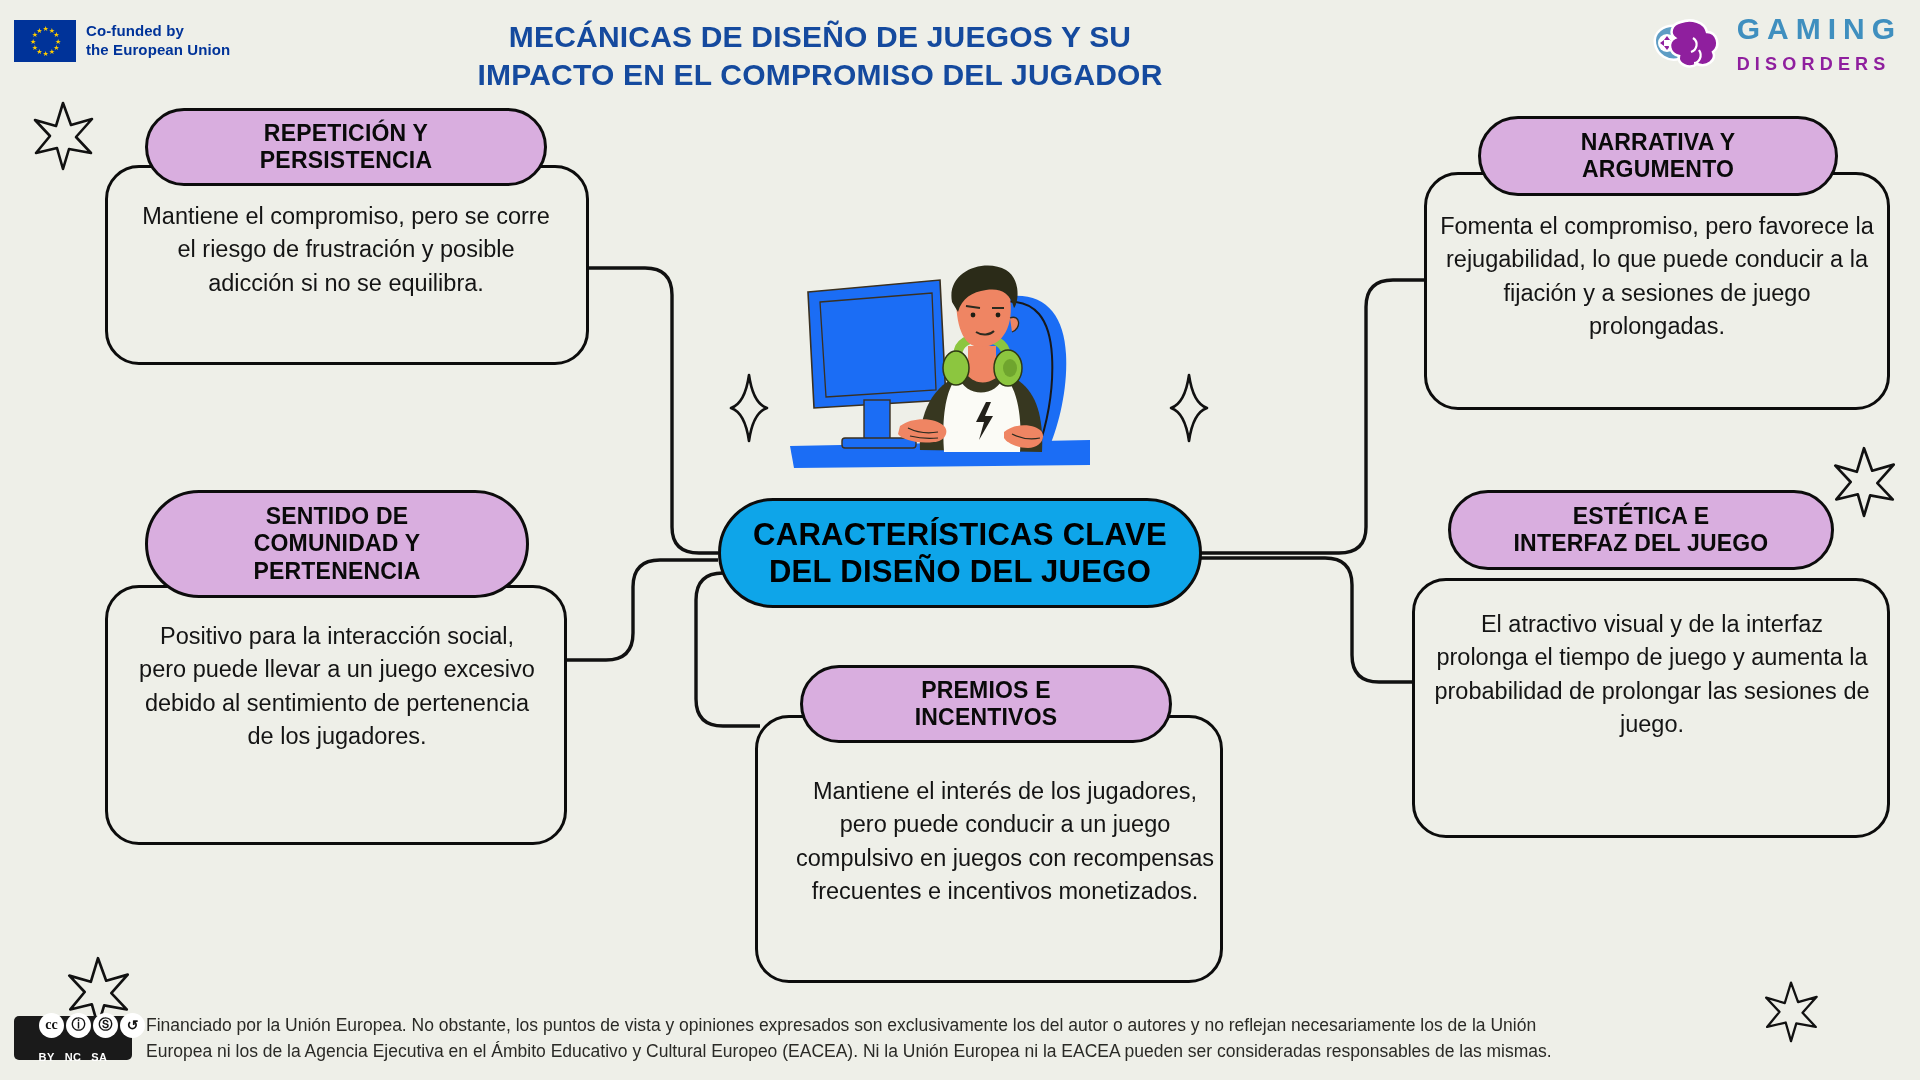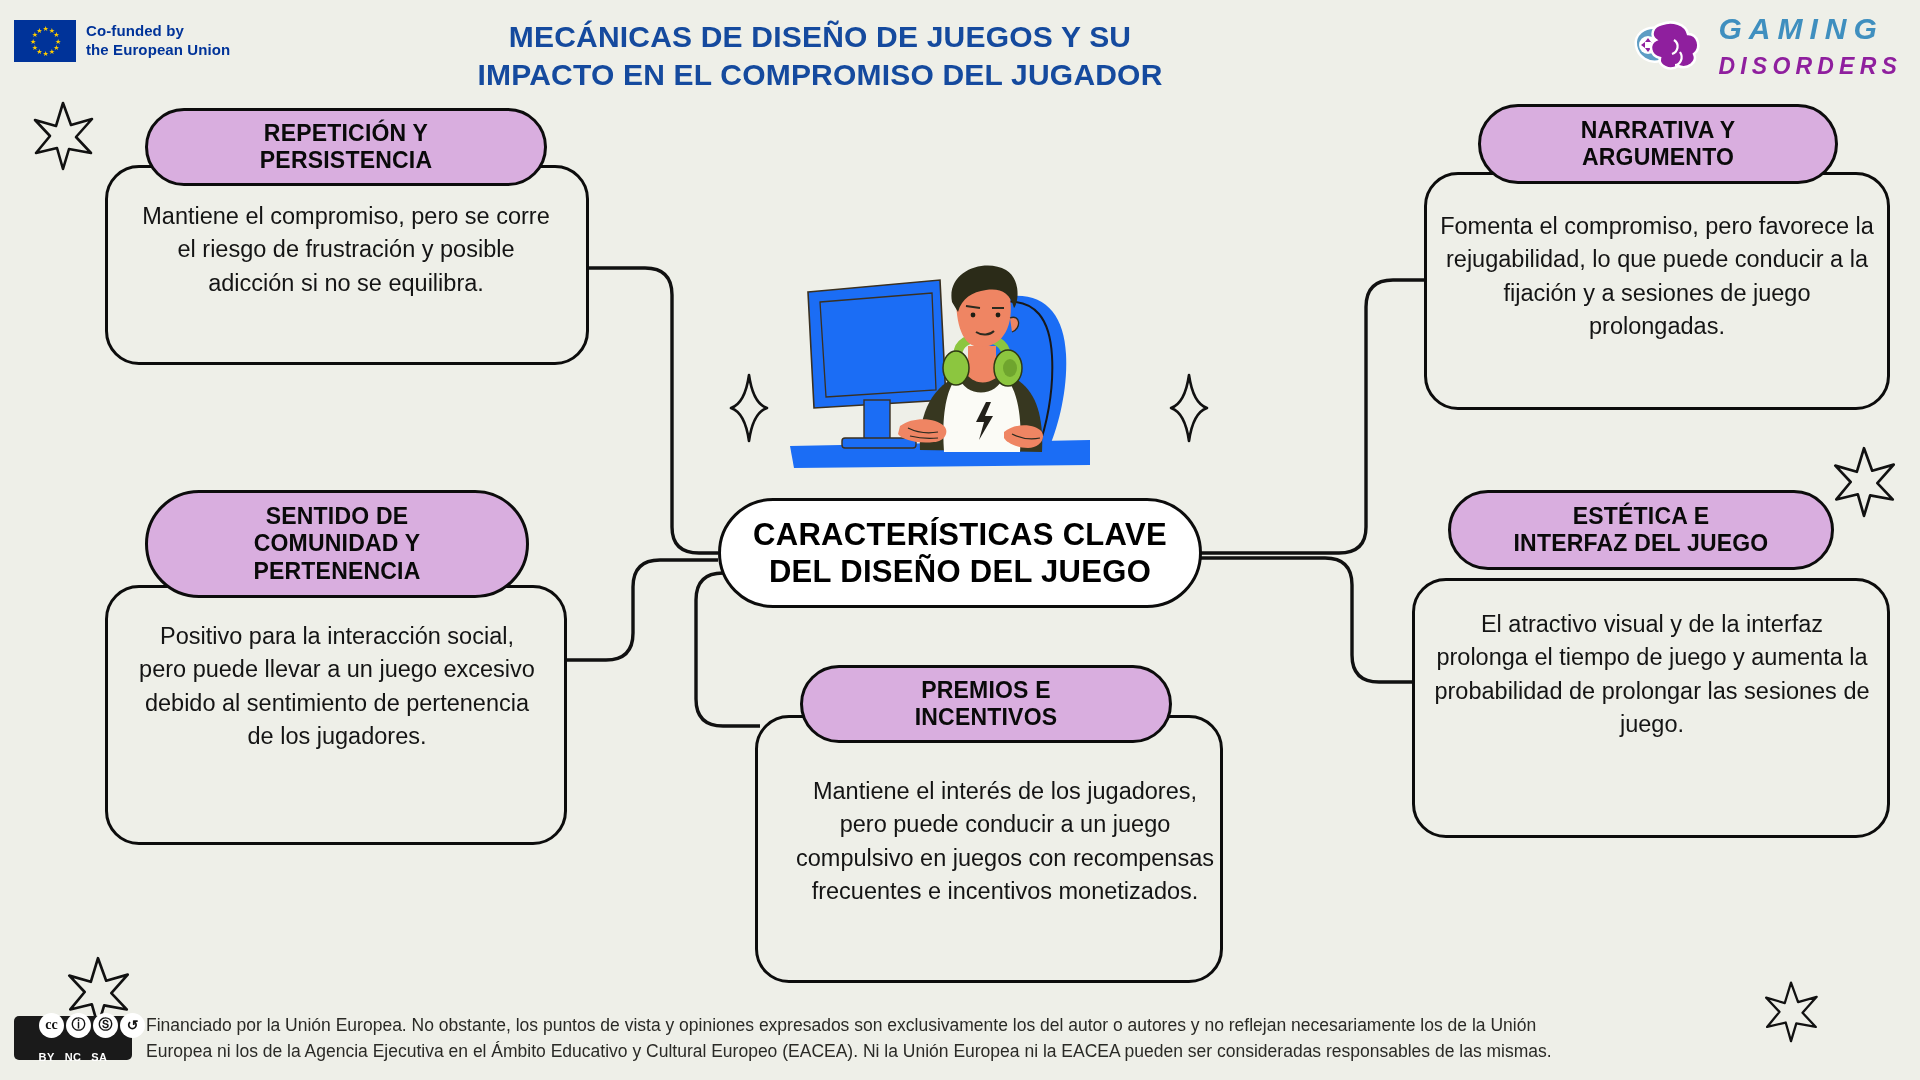--- a/index.html
+++ b/index.html
@@ -11,24 +11,24 @@
   }
   #stage { position: relative; width: 1920px; height: 1080px; }
 
   
   #eu-logo { position: absolute; left: 14px; top: 20px; display: flex; align-items: center; gap: 10px; }
   #eu-flag { width: 62px; height: 42px; background: #003399; position: relative; }
   #eu-flag .star { position: absolute; width: 5px; height: 5px; color: #FFCC00; font-size: 7px; line-height: 5px; text-align: center; }
   #eu-text { color: #003399; font-size: 15px; font-weight: bold; line-height: 1.25; letter-spacing: .1px; }
 
   
-  #gd-logo { position: absolute; right: 18px; top: 14px; display: flex; align-items: center; gap: 12px; font-style: italic; }
+  #gd-logo { position: absolute; right: 18px; top: 14px; display: flex; align-items: center; gap: 12px; }
   #gd-text { line-height: 1; }
   #gd-gaming { font-size: 30px; font-weight: bold; letter-spacing: 7px; color: #3f8fbf; }
-  #gd-disorders { font-size: 23px; font-weight: bold; letter-spacing: 5.2px; color: #8f1f9e; margin-top: 11px; }
+  #gd-disorders { font-size: 18px; font-weight: bold; letter-spacing: 5.2px; color: #8f1f9e; margin-top: 11px; }
 
   
   #title {
     position: absolute; left: 420px; top: 18px; width: 800px;
     text-align: center; color: #154a9e; font-size: 30px; font-weight: bold;
     line-height: 1.28; letter-spacing: .2px;
   }
 
   
   .deco { position: absolute; pointer-events: none; }
@@ -51,21 +51,21 @@
     padding: 9px 16px; letter-spacing: .2px;
   }
   .body {
     position: absolute; z-index: 2; text-align: center;
     font-size: 23.5px; line-height: 1.42; color: #141414;
   }
 
   
   #center-node {
     position: absolute; border: 3.8px solid #0c0c0c; border-radius: 70px;
-    background: #ffffff; z-index: 4;
+    background: #0ea5e9; z-index: 4;
     display: flex; align-items: center; justify-content: center; text-align: center;
     font-weight: bold; font-size: 31px; line-height: 1.2; color: #000;
     letter-spacing: .3px;
   }
 
   
   #illus { position: absolute; left: 790px; top: 250px; width: 320px; height: 230px; z-index: 2; }
 
   
   #footer { position: absolute; left: 14px; bottom: 16px; display: flex; align-items: center; gap: 14px; width: 1890px; }
@@ -233,21 +233,21 @@
       <div>
         <div>PREMIOS E</div>
         <div>INCENTIVOS</div>
       </div>
     </div>
     <div class="body" style="left:788px; top:775px; width:434px;">Mantiene el interés de los jugadores, pero puede conducir a un juego compulsivo en juegos con recompensas frecuentes e incentivos monetizados.</div>
   </div>
 
   <div class="node">
     <div class="card" style="left:1424px; top:172px; width:466px; height:238px;"></div>
-    <div class="pill" style="left:1478px; top:104px; width:360px; height:80px;justify-content:center;">
+    <div class="pill" style="left:1478px; top:116px; width:360px; height:80px;justify-content:center;">
       <div>
         <div>NARRATIVA Y</div>
         <div>ARGUMENTO</div>
       </div>
     </div>
     <div class="body" style="left:1437px; top:210px; width:440px;">Fomenta el compromiso, pero favorece la rejugabilidad, lo que puede conducir a la fijación y a sesiones de juego prolongadas.</div>
   </div>
 
   <div class="node">
     <div class="card" style="left:1412px; top:578px; width:478px; height:260px;"></div>

